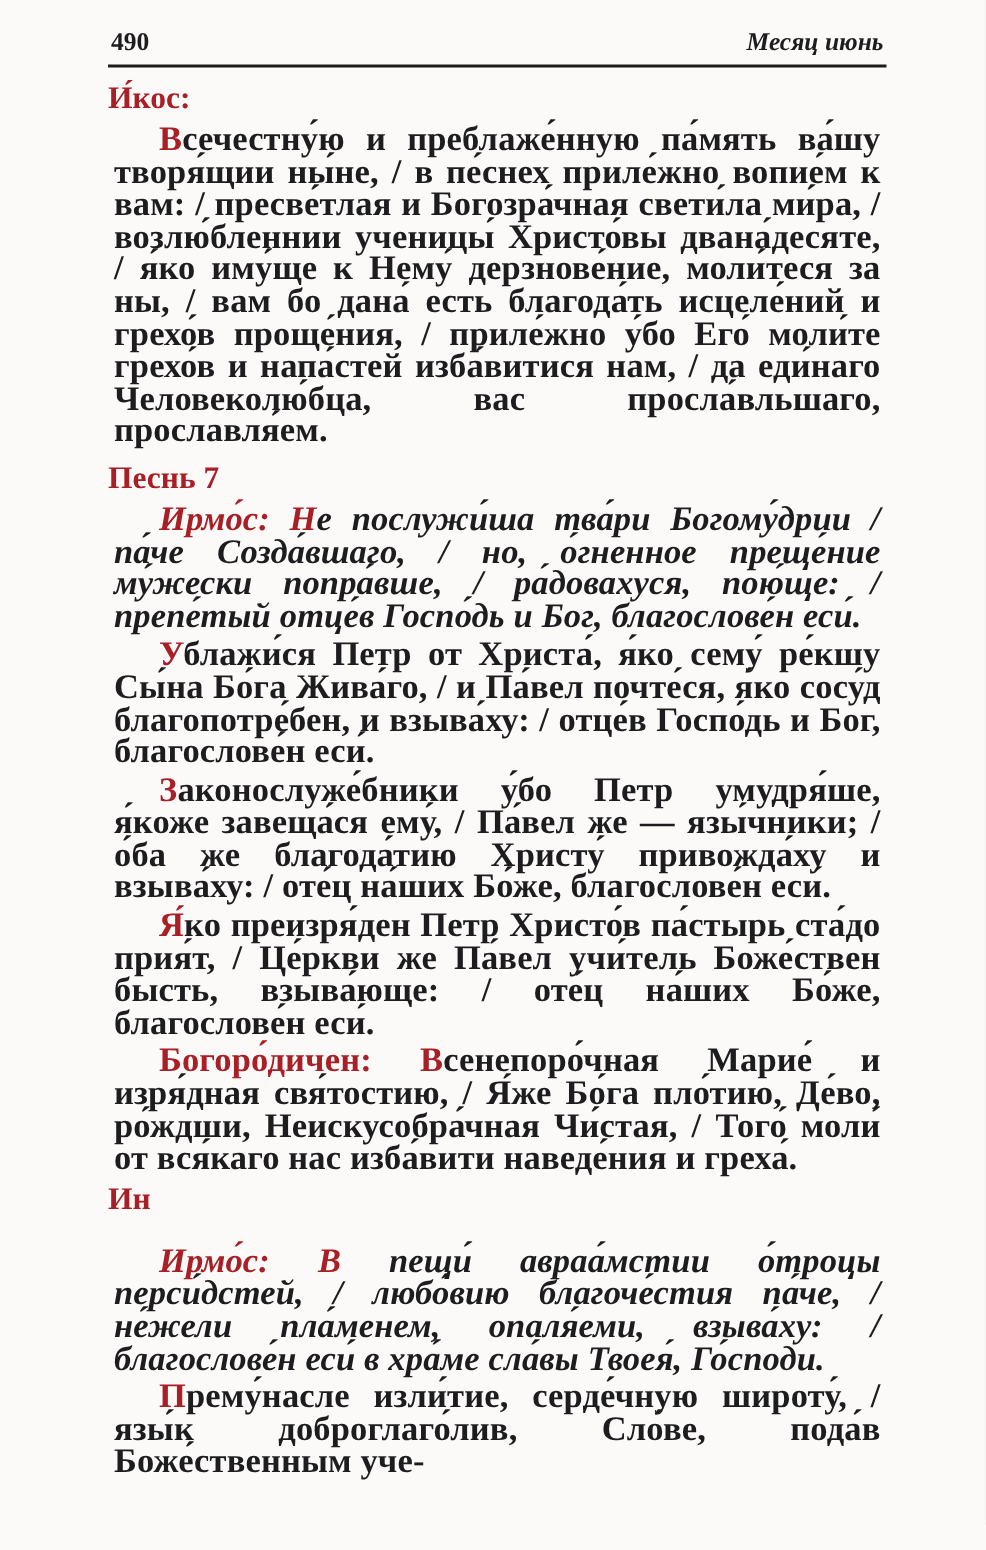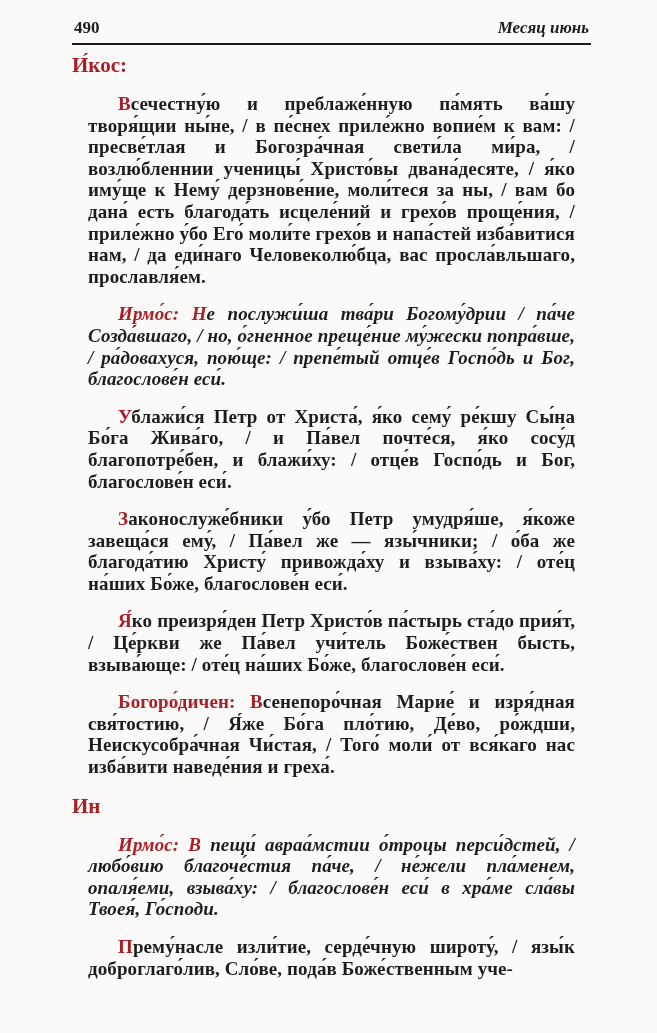--- a/index.html
+++ b/index.html
@@ -24,24 +24,24 @@
     padding:2px 2px 5px 2px;
   }
   .runhead .title{font-style:italic;}
   .rule{border-bottom:2.5px solid #1c1c1c;margin-bottom:8px;}
   .heading{
     color:var(--red);
     text-align:left;
     font-size:21px;line-height:24px;
     margin:8px 0 5px 0;
   }
-  .heading.tight{margin:2px 0 8px 0;}
+  .heading.tight{margin:2px 0 19px 0;}
   p.para{
-    margin:16px;
-    font-size:19px;
+    margin:4px;
+    font-size:23px;
     line-height:21.6px;
     text-align:justify;
     text-indent:30px;
     letter-spacing:0.1px;
   }
   p.para.italic{font-style:italic;}
   .initial,.label{color:var(--red);}
 </style>
 </head>
 <body>
@@ -51,24 +51,25 @@
   <div class="runhead">
     <span class="pagenum">490</span>
     <span class="title">Месяц июнь</span>
   </div>
   <div class="rule"></div>
 
   <div class="heading">И́кос:</div>
 
   <p class="para"><span class="initial">В</span><span>сечестну́ю и преблаже́нную па́мять ва́шу творя́щии ны́не, / в пе́снех приле́жно вопие́м к вам: / пресве́тлая и Богозра́чная свети́ла ми́ра, / возлю́бленнии ученицы́ Христо́вы двана́десяте, / я́ко иму́ще к Нему́ дерзнове́ние, моли́теся за ны, / вам бо дана́ есть благода́ть исцеле́ний и грехо́в проще́ния, / приле́жно у́бо Его́ моли́те грехо́в и напа́стей изба́витися нам, / да еди́наго Человеколю́бца, вас просла́вльшаго, прославля́ем.</span></p>
 
+  <div class="heading">Песнь 7</div>
 
   <p class="para italic"><span class="label">Ирмо́с: </span><span class="initial">Н</span><span>е послужи́ша тва́ри Богому́дрии / па́че Созда́вшаго, / но, о́гненное преще́ние му́жески попра́вше, / ра́довахуся, пою́ще: / препе́тый отце́в Госпо́дь и Бог, благослове́н еси́.</span></p>
 
-  <p class="para"><span class="initial">У</span><span>блажи́ся Петр от Христа́, я́ко сему́ ре́кшу Сы́на Бо́га Жива́го, / и Па́вел почте́ся, я́ко сосу́д благопотре́бен, и блажи́ху: / отце́в Госпо́дь и Бог, благослове́н еси́.</span></p>
+  <p class="para"><span class="initial">У</span><span>блажи́ся Петр от Христа́, я́ко сему́ ре́кшу Сы́на Бо́га Жива́го, / и Па́вел почте́ся, я́ко сосу́д благопотре́бен, и взыва́ху: / отце́в Госпо́дь и Бог, благослове́н еси́.</span></p>
 
   <p class="para"><span class="initial">З</span><span>аконослуже́бники у́бо Петр умудря́ше, я́коже завеща́ся ему́, / Па́вел же — язы́чники; / о́ба же благода́тию Христу́ привожда́ху и взыва́ху: / оте́ц на́ших Бо́же, благослове́н еси́.</span></p>
 
   <p class="para"><span class="initial">Я́</span><span>ко преизря́ден Петр Христо́в па́стырь ста́до прия́т, / Це́ркви же Па́вел учи́тель Боже́ствен бысть, взыва́юще: / оте́ц на́ших Бо́же, благослове́н еси́.</span></p>
 
   <p class="para"><span class="label">Богоро́дичен: </span><span class="initial">В</span><span>сенепоро́чная Марие́ и изря́дная свя́тостию, / Я́же Бо́га пло́тию, Де́во, ро́ждши, Неискусобра́чная Чи́стая, / Того́ моли́ от вся́каго нас изба́вити наведе́ния и греха́.</span></p>
 
   <div class="heading tight">Ин</div>
 
   <p class="para italic"><span class="label">Ирмо́с: </span><span class="initial">В</span><span> пещи́ авраа́мстии о́троцы перси́дстей, / любо́вию благоче́стия па́че, / не́жели пла́менем, опаля́еми, взыва́ху: / благослове́н еси́ в хра́ме сла́вы Твоея́, Го́споди.</span></p>

